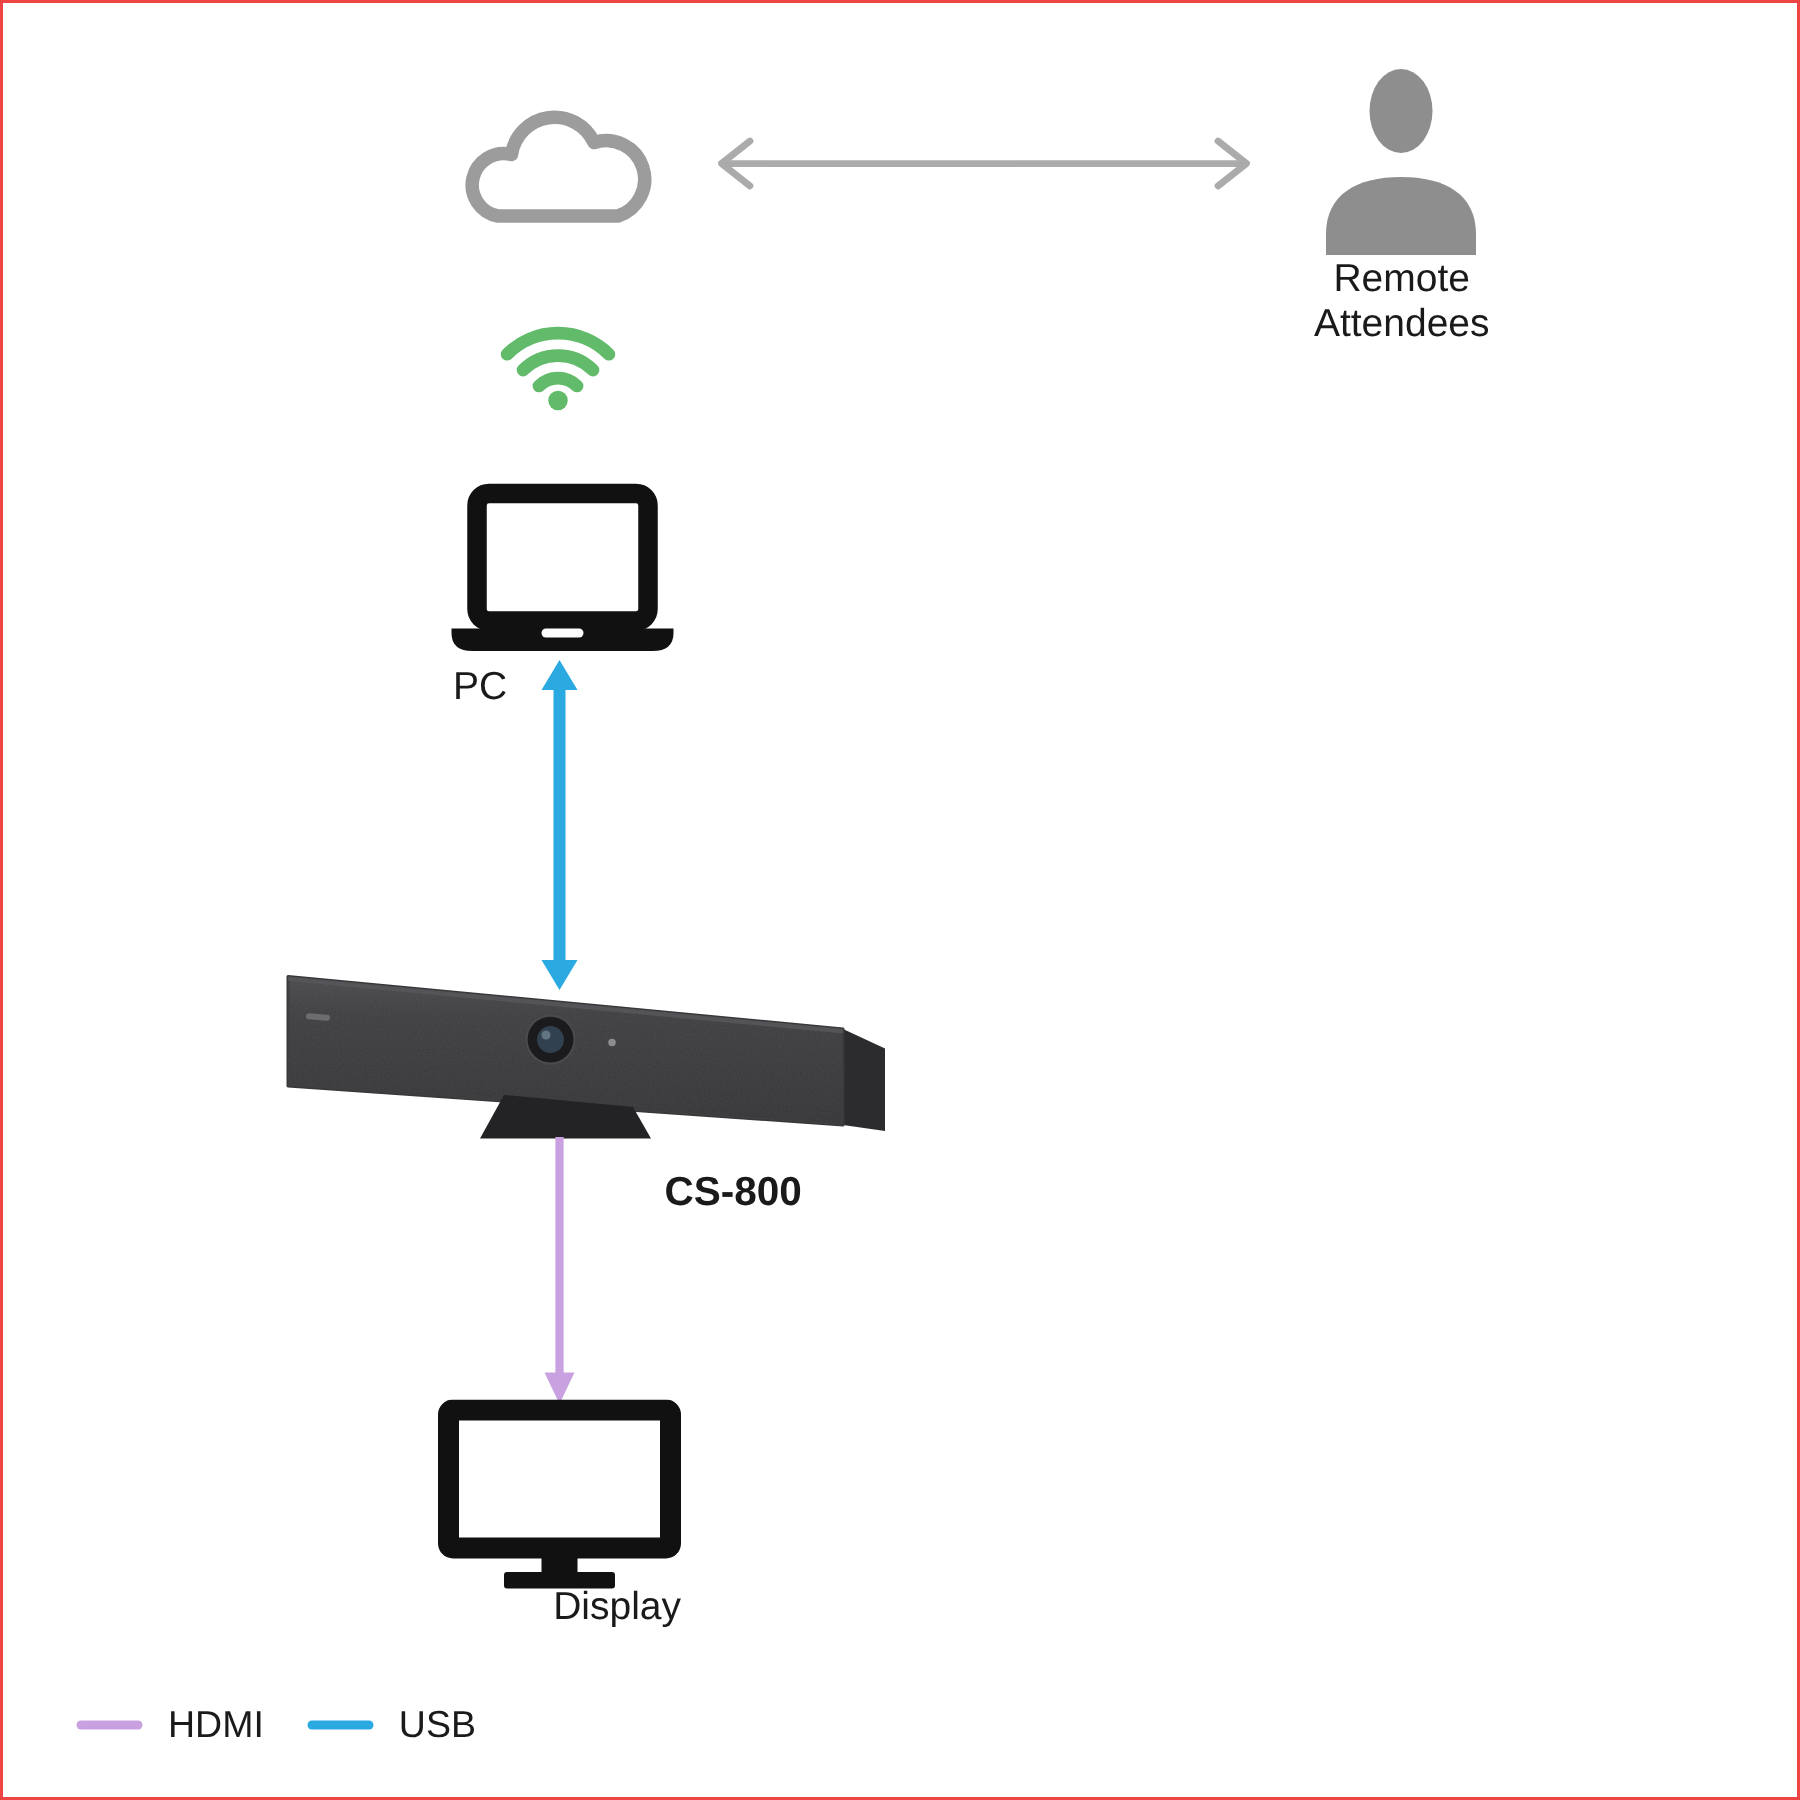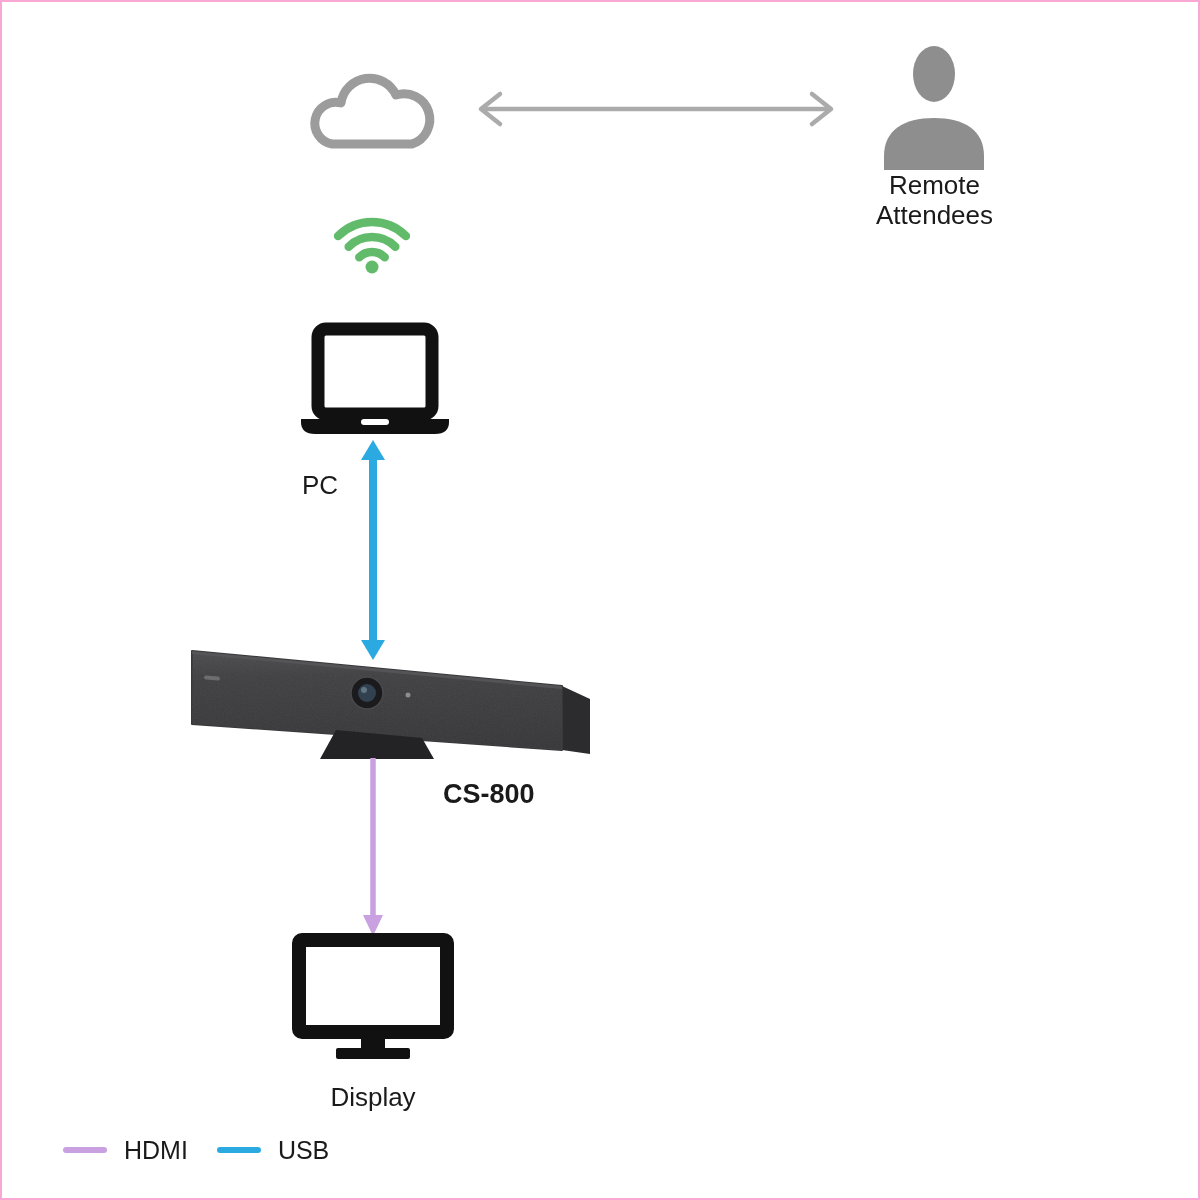--- a/index.html
+++ b/index.html
@@ -2,31 +2,31 @@
 <html><head>
 <meta charset="utf-8">
 <style>
   * { margin:0; padding:0; box-sizing:border-box; }
   html, body {
     width:1200px; height:1200px; background:#ffffff;
     font-family:"Liberation Sans", sans-serif;
   }
   .canvas {
     position:relative; width:1200px; height:1200px;
-    background:#ffffff; border:2px solid #f9a8d4; overflow:hidden;
+    background:#ffffff; border:2px solid #ef4444; overflow:hidden;
   }
   .abs { position:absolute; }
   .label {
     color:#1a1a1a; font-size:26px; line-height:30px;
     white-space:pre-line;
   }
   .label.center { text-align:center; }
   .label.bold { font-weight:bold; font-size:27px; }
   .legend {
-    position:absolute; left:60px; top:1132px; height:32px;
+    position:absolute; left:48px; top:1132px; height:32px;
     display:flex; align-items:center;
   }
   .legend .swatch { width:46px; height:10px; margin-right:16px; }
   .legend .legend-label { color:#1a1a1a; font-size:25px; margin-right:28px; }
   svg { display:block; }
 </style>
 </head>
 <body>
 
 <div class="canvas">
@@ -52,21 +52,21 @@
     <path d="M 26.7 46.7 A 33 33 0 0 1 73.3 46.7" fill="none" stroke-width="8.5" stroke-linecap="round" stroke="#62bb6a"></path>
     <path d="M 37.3 57.3 A 18 18 0 0 1 62.7 57.3" fill="none" stroke-width="8.5" stroke-linecap="round" stroke="#62bb6a"></path>
     <circle cx="50" cy="67" r="6.5" fill="#62bb6a"></circle>
   </svg>
 
   <svg class="abs" style="left:297px; top:320px;" width="152" height="114" viewBox="0 0 152 114">
     <rect x="19" y="7" width="114" height="85" rx="8" fill="#ffffff" stroke="#111111" stroke-width="13"></rect>
     <path d="M2 97 L150 97 L150 100 Q150 112 136 112 L16 112 Q2 112 2 100 Z" fill="#111111"></path>
     <rect x="62" y="97" width="28" height="6" rx="3" fill="#ffffff"></rect>
   </svg>
-  <div class="abs label" style="left:300px; top:440px;margin-top:28px;">PC</div>
+  <div class="abs label" style="left:300px; top:440px;">PC</div>
 
   <svg class="abs" style="left:353px; top:436px;" width="36" height="224" viewBox="0 0 36 224">
     <line x1="18" y1="18" x2="18" y2="206" stroke-width="8" stroke="#2baae2"></line>
     <polygon points="18,2 6,22 30,22" fill="#2baae2"></polygon>
     <polygon points="18,222 6,202 30,202" fill="#2baae2"></polygon>
   </svg>
 
   <svg class="abs" style="left:188px; top:640px;" width="405" height="122" viewBox="0 0 405 122">
     <defs>
       <linearGradient id="barGrad" x1="0" y1="0" x2="0" y2="1">
@@ -105,21 +105,21 @@
   <svg class="abs" style="left:355px; top:754px;" width="32" height="182" viewBox="0 0 32 182">
     <line x1="16" y1="2" x2="16" y2="162" stroke-width="5.5" stroke="#c9a1e0"></line>
     <polygon points="16,180 6,159 26,159" fill="#c9a1e0"></polygon>
   </svg>
 
   <svg class="abs" style="left:290px; top:931px;" width="162" height="128" viewBox="0 0 162 128">
     <rect x="7" y="7" width="148" height="92" rx="3" fill="#ffffff" stroke="#111111" stroke-width="14"></rect>
     <rect x="69" y="103" width="24" height="14" fill="#111111"></rect>
     <rect x="44" y="115" width="74" height="11" rx="2" fill="#111111"></rect>
   </svg>
-  <div class="abs label center" style="left:290px; top:1080px; width:162px;">Display</div>
+  <div class="abs label center" style="left:290px; top:1053px; width:162px;text-align:right;">Display</div>
 
   <div class="legend">
     <svg class="swatch" width="46" height="10" viewBox="0 0 46 10">
       <line x1="4" y1="5" x2="42" y2="5" stroke-width="6" stroke-linecap="round" stroke="#c9a1e0"></line>
     </svg>
     <span class="legend-label">HDMI</span>
     <svg class="swatch" width="46" height="10" viewBox="0 0 46 10">
       <line x1="4" y1="5" x2="42" y2="5" stroke-width="6" stroke-linecap="round" stroke="#2baae2"></line>
     </svg>
     <span class="legend-label">USB</span>

